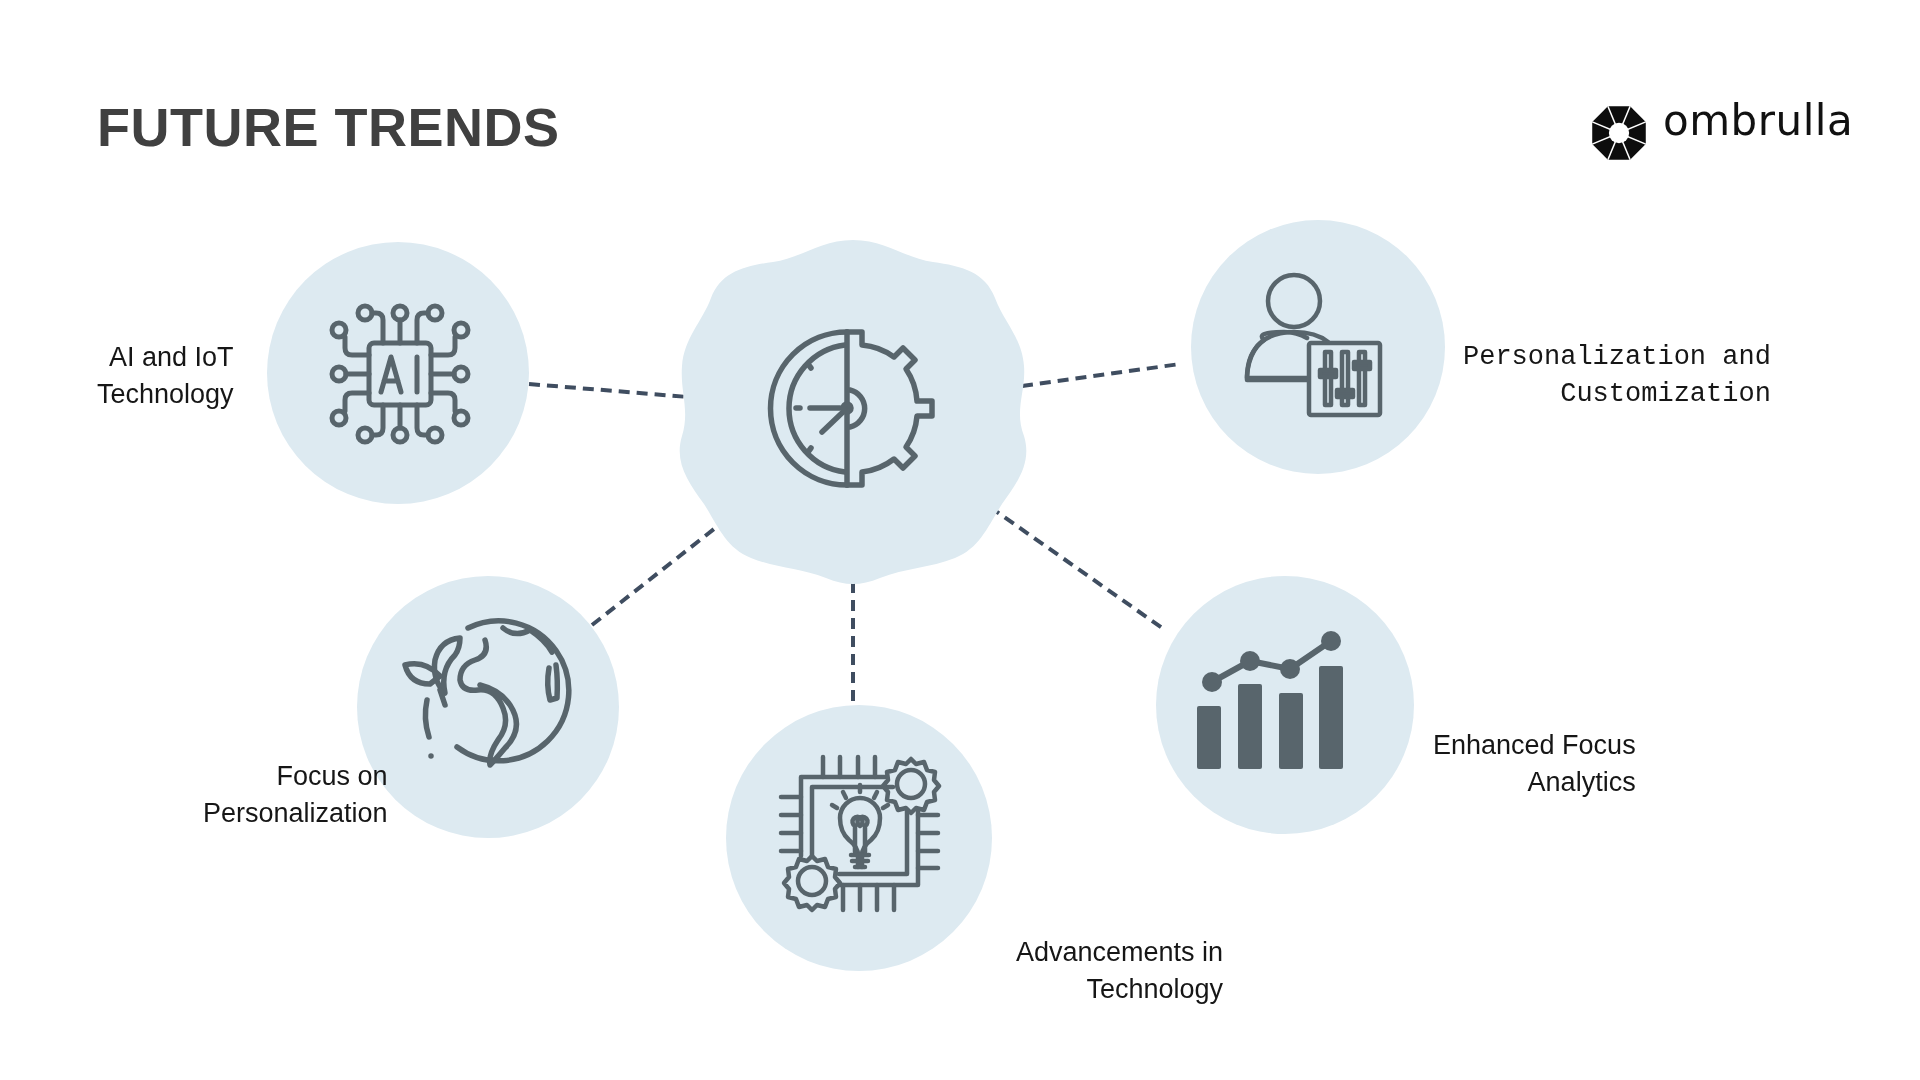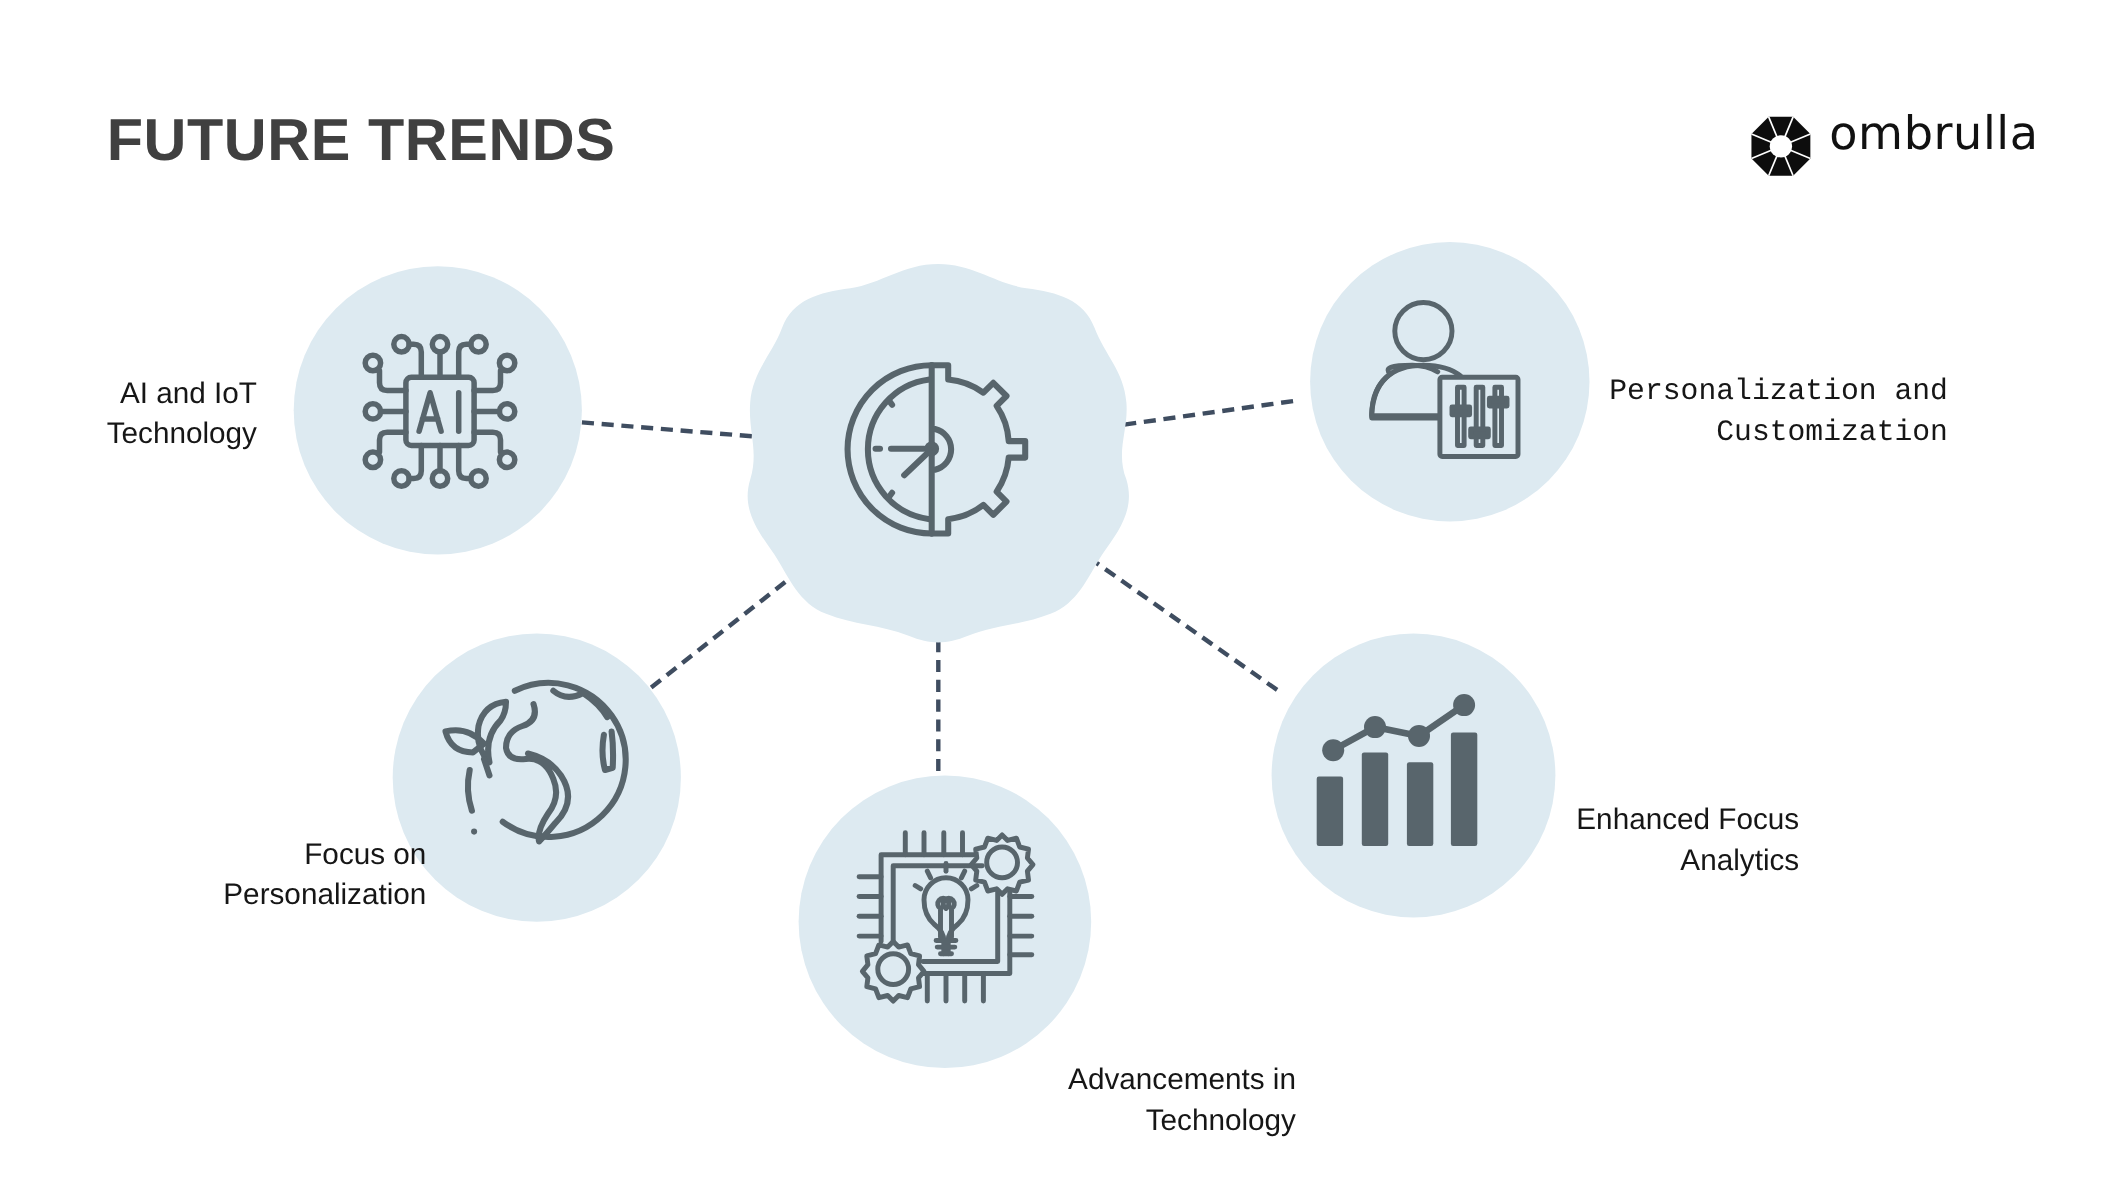--- a/index.html
+++ b/index.html
@@ -227,21 +227,21 @@
 <div class="label" style="left:1463px; top:339px;font-family:Liberation Mono, monospace;">
   <span>Personalization and</span>
   <span>Customization</span>
 </div>
 
 <div class="label" style="left:203px; top:758px;">
   <span>Focus on</span>
   <span>Personalization</span>
 </div>
 
-<div class="label" style="left:971px; top:934px;margin-top:29px;">
+<div class="label" style="left:1016px; top:934px;">
   <span>Advancements in</span>
   <span>Technology</span>
 </div>
 
 <div class="label" style="left:1433px; top:727px;">
   <span>Enhanced Focus</span>
   <span>Analytics</span>
 </div>
 
 </body></html>

